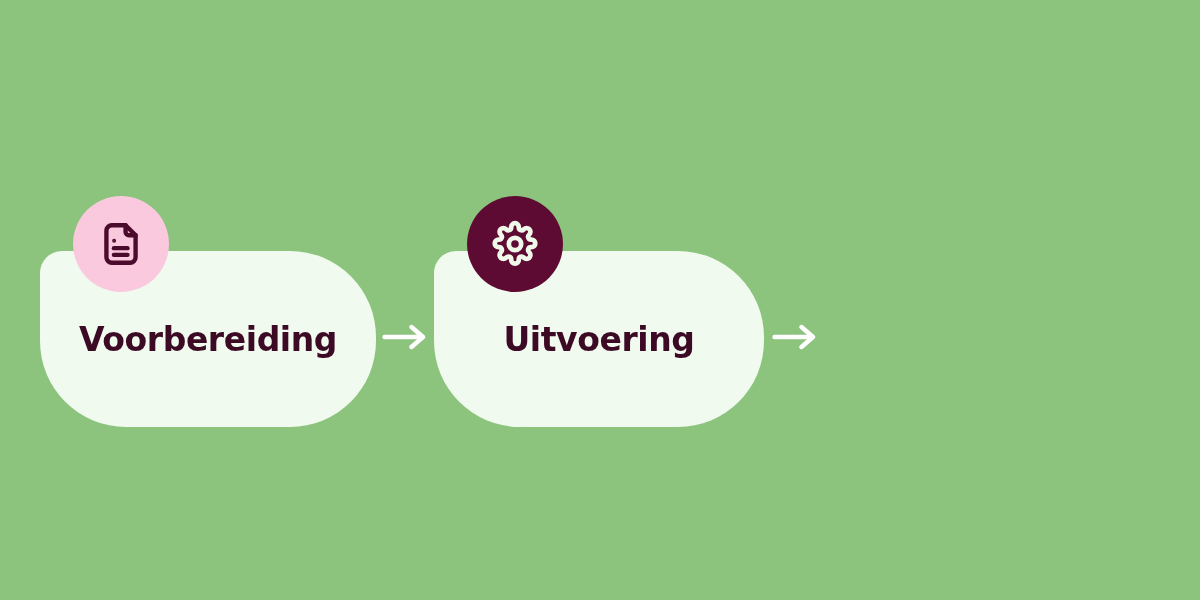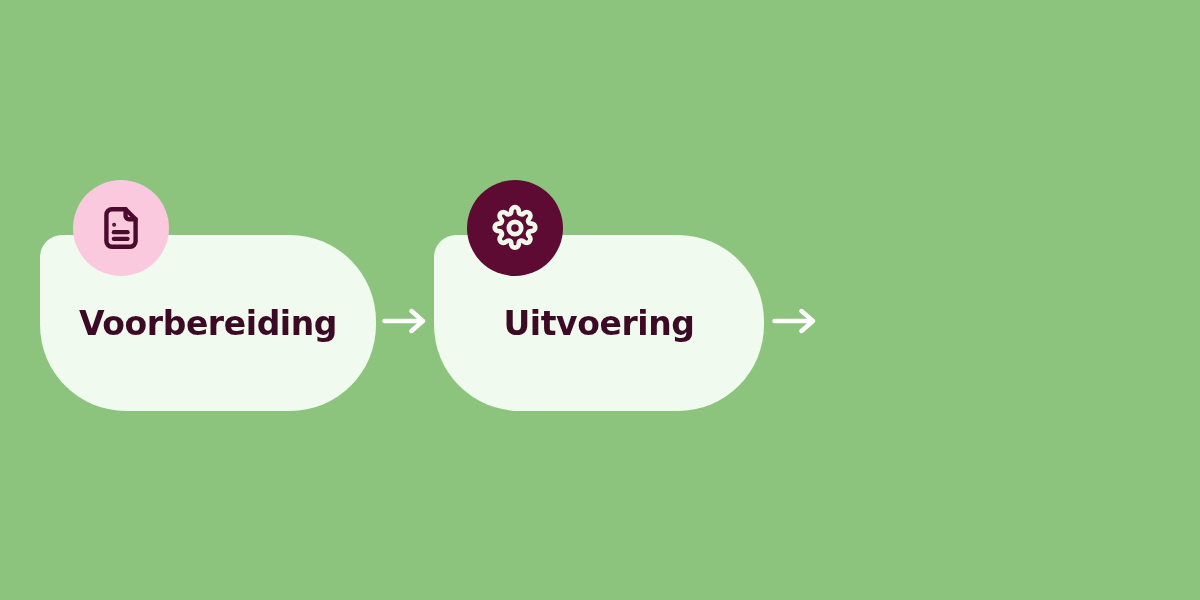--- a/index.html
+++ b/index.html
@@ -18,21 +18,21 @@
     position: relative;
     width: 1200px;
     height: 600px;
     background: #8CC47E;
     box-sizing: border-box;
   }
 
   .flow {
     position: absolute;
     left: 0;
-    top: 0;
+    top: 16px;
     width: 1200px;
     height: 512px;
     text-decoration: underline;
   }
 
   
   .step {
     position: absolute;
     top: 235px;
     height: 176px;

